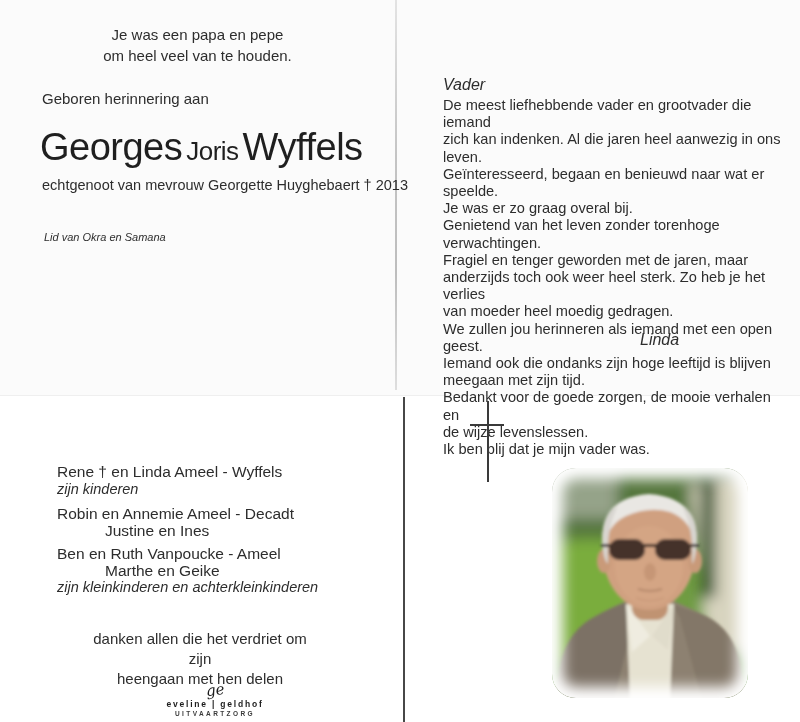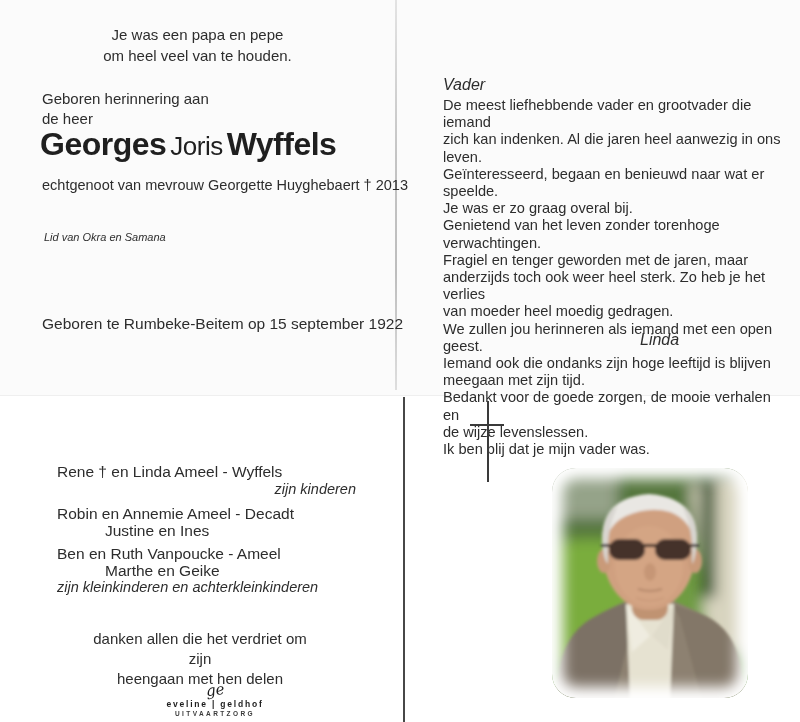--- a/index.html
+++ b/index.html
@@ -24,33 +24,33 @@
     left:403px;top:397px;width:1.5px;height:325px;
     background:#474747;
   }
   
   .cross-v{left:487px;top:401px;width:1.5px;height:81px;background:#3a3a3a;}
   .cross-h{left:470px;top:424px;width:34px;height:1.5px;background:#3a3a3a;}
   
   .quote{left:55px;top:24px;width:285px;text-align:center;font-size:15px;line-height:21px;}
   .intro{left:42px;top:89px;font-size:15px;line-height:20px;}
   .name{left:40px;top:126px;white-space:nowrap;color:#1f1f1f;letter-spacing:-0.5px;}
-  .name .big{font-size:32px;font-weight:700;}
+  .name .big{font-size:38px;font-weight:400;}
   .name .mid{font-size:26px;font-weight:400;}
   .spouse{left:42px;top:177px;font-size:14.5px;}
   .membership{left:44px;top:231px;font-size:11px;font-style:italic;}
   .born{left:42px;top:313px;font-size:15.5px;line-height:21px;}
 
   .vader-title{left:443px;top:76px;font-size:16px;font-style:italic;font-weight:500;}
   .tribute{left:443px;top:97px;width:340px;font-size:14.6px;line-height:17.2px;}
   .tribute span{display:block;}
   .signature{left:640px;top:331px;font-size:16px;font-style:italic;text-align:center;}
 
   .line-rene{left:57px;top:463px;font-size:15.5px;}
-  .label-kinderen{left:57px;top:481px;width:299px;text-align:right;font-size:14.5px;font-style:italic;}
+  .label-kinderen{left:57px;top:481px;width:299px;text-align:left;font-size:14.5px;font-style:italic;}
   .line-robin{left:57px;top:505px;font-size:15.5px;}
   .line-justine{left:105px;top:522px;font-size:15.5px;}
   .line-ben{left:57px;top:545px;font-size:15.5px;}
   .line-marthe{left:105px;top:562px;font-size:15.5px;}
   .label-kleinkinderen{left:57px;top:579px;width:303px;text-align:left;font-size:14.5px;font-style:italic;}
   .thanks{left:80px;top:629px;width:240px;text-align:center;font-size:15px;line-height:20px;}
 
   
   .fh-logo{left:130px;top:681px;width:170px;text-align:center;color:#1c1c1c;}
   .fh-monogram{
@@ -79,31 +79,29 @@
 <div class="abs fold-top"></div>
 <div class="abs fold-bottom"></div>
 
 <div>
   <div class="abs quote">
     <span style="display:block">Je was een papa en pepe</span>
     <span style="display:block">om heel veel van te houden.</span>
   </div>
   <div class="abs intro">
     <span style="display:block">Geboren herinnering aan</span>
-    <span style="display:block">de heer</span>
   </div>
   <div class="abs name">
     <span class="big">Georges</span>
     <span class="mid">Joris</span>
     <span class="big">Wyffels</span>
   </div>
   <div class="abs spouse">echtgenoot van mevrouw Georgette Huyghebaert † 2013</div>
   <div class="abs membership">Lid van Okra en Samana</div>
   <div class="abs born">
-    <span style="display:block">Geboren te Rumbeke-Beitem op 15 september 1922</span>
   </div>
 </div>
 
 <div>
   <div class="abs vader-title">Vader</div>
   <div class="abs tribute">
     <span>De meest liefhebbende vader en grootvader die iemand</span>
     <span>zich kan indenken. Al die jaren heel aanwezig in ons leven.</span>
     <span>Geïnteresseerd, begaan en benieuwd naar wat er speelde.</span>
     <span>Je was er zo graag overal bij.</span>

